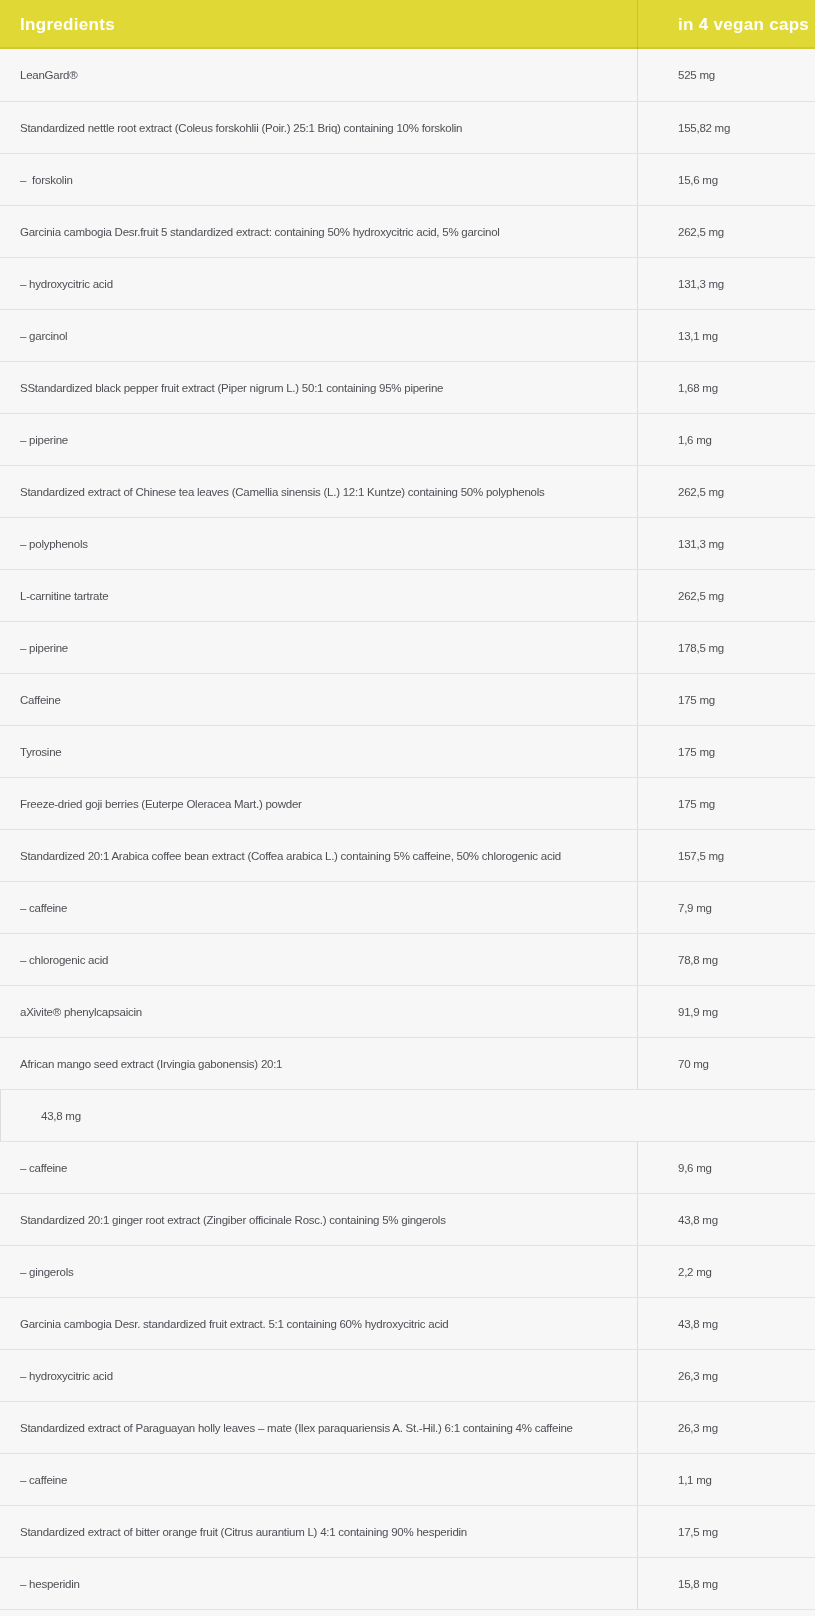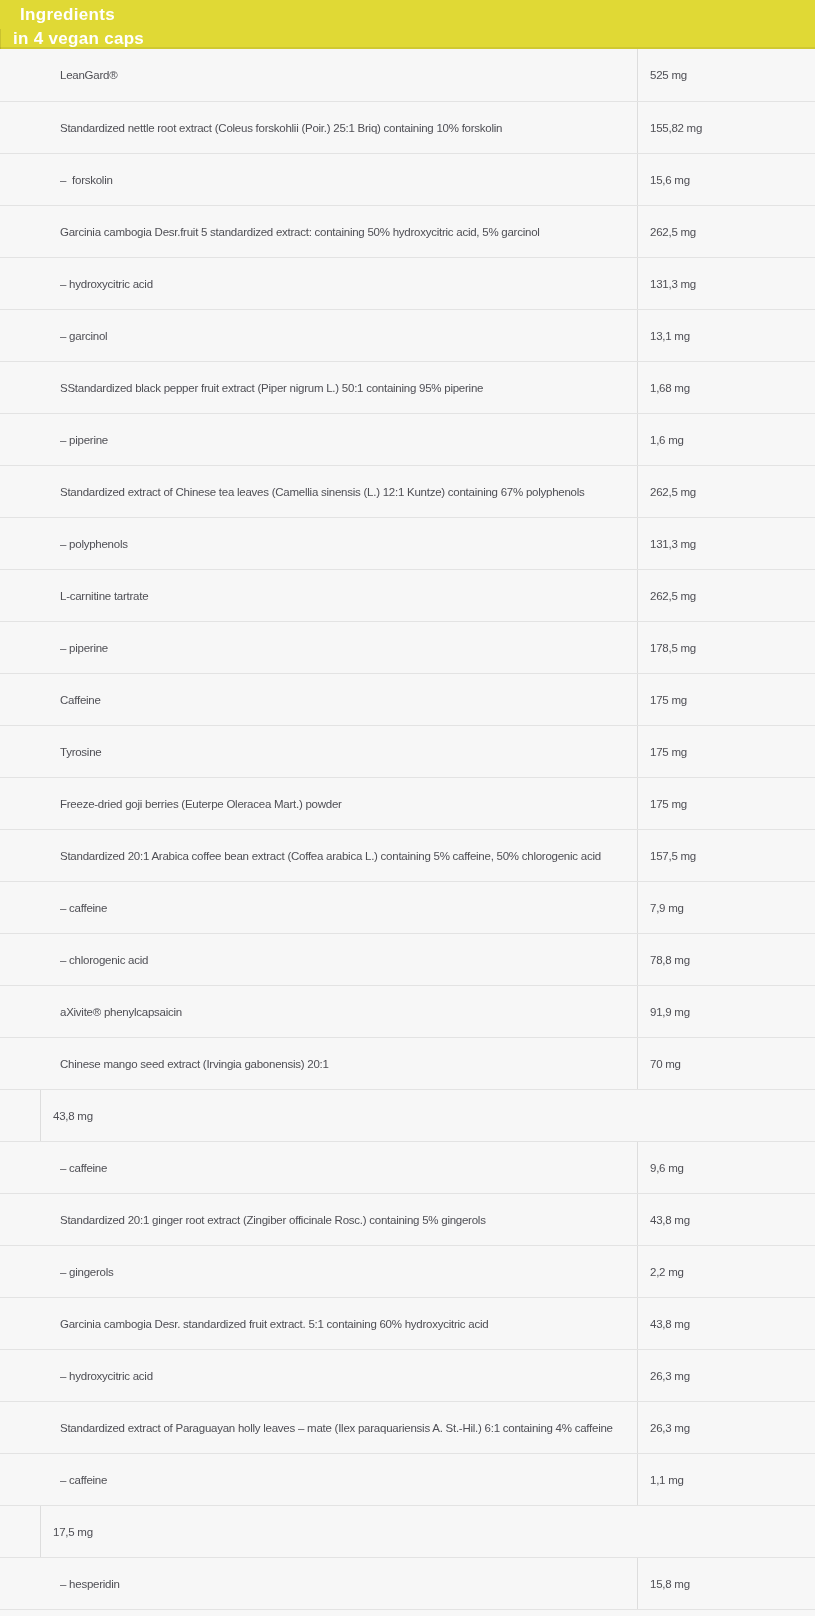--- a/index.html
+++ b/index.html
@@ -20,49 +20,48 @@
     width: 815px;
     height: 1616px;
     overflow: hidden;
   }
   .header {
     display: flex;
     height: 49px;
     background: var(--header-bg);
     color: var(--header-text);
     box-shadow: inset 0 -2px 0 rgba(0,0,0,0.07);
-    flex-direction: column;
   }
   .header-cell {
     display: flex;
     align-items: center;
     font-weight: bold;
     font-size: 17px;
     letter-spacing: 0.3px;
   }
   .cell-ing {
     flex: 1;
     padding-left: 20px;
     min-width: 0;
   }
   .cell-amt {
     flex: none;
     width: 178px;
     box-sizing: border-box;
     border-left: 1px solid var(--divider);
-    padding-left: 12px;
+    padding-left: 40px;
   }
   .row {
     display: flex;
     height: 52px;
     box-sizing: border-box;
     background: var(--row-bg);
   }
   .row + .row { border-top: 1px solid var(--border); }
-  .row > div { display: flex; align-items: center; margin-left: 40px; }
+  .row > div { display: flex; align-items: center; }
   .row-label, .row-value {
     font-size: 11.5px;
     letter-spacing: -0.25px;
     color: var(--text);
     white-space: pre;
   }
   .filler {
     height: 7px;
     box-sizing: border-box;
     border-top: 1px solid var(--border);
@@ -113,21 +112,21 @@
     <div class="cell-ing row-label">SStandardized black pepper fruit extract (Piper nigrum L.) 50:1 containing 95% piperine</div>
     <div class="cell-amt row-value">1,68 mg</div>
   </div>
 
   <div class="row">
     <div class="cell-ing row-label">– piperine</div>
     <div class="cell-amt row-value">1,6 mg</div>
   </div>
 
   <div class="row">
-    <div class="cell-ing row-label">Standardized extract of Chinese tea leaves (Camellia sinensis (L.) 12:1 Kuntze) containing 67% polyphenols</div>
+    <div class="cell-ing row-label">Standardized extract of Chinese tea leaves (Camellia sinensis (L.) 12:1 Kuntze) containing 50% polyphenols</div>
     <div class="cell-amt row-value">262,5 mg</div>
   </div>
 
   <div class="row">
     <div class="cell-ing row-label">– polyphenols</div>
     <div class="cell-amt row-value">131,3 mg</div>
   </div>
 
   <div class="row">
     <div class="cell-ing row-label">L-carnitine tartrate</div>
@@ -168,21 +167,21 @@
     <div class="cell-ing row-label">– chlorogenic acid</div>
     <div class="cell-amt row-value">78,8 mg</div>
   </div>
 
   <div class="row">
     <div class="cell-ing row-label">aXivite® phenylcapsaicin</div>
     <div class="cell-amt row-value">91,9 mg</div>
   </div>
 
   <div class="row">
-    <div class="cell-ing row-label">Chinese mango seed extract (Irvingia gabonensis) 20:1</div>
+    <div class="cell-ing row-label">African mango seed extract (Irvingia gabonensis) 20:1</div>
     <div class="cell-amt row-value">70 mg</div>
   </div>
 
   <div class="row">
     <div class="cell-amt row-value">43,8 mg</div>
   </div>
 
   <div class="row">
     <div class="cell-ing row-label">– caffeine</div>
     <div class="cell-amt row-value">9,6 mg</div>
@@ -212,20 +211,21 @@
     <div class="cell-ing row-label">Standardized extract of Paraguayan holly leaves – mate (Ilex paraquariensis A. St.-Hil.) 6:1 containing 4% caffeine</div>
     <div class="cell-amt row-value">26,3 mg</div>
   </div>
 
   <div class="row">
     <div class="cell-ing row-label">– caffeine</div>
     <div class="cell-amt row-value">1,1 mg</div>
   </div>
 
   <div class="row">
+    <div class="cell-ing row-label">Standardized extract of bitter orange fruit (Citrus aurantium L) 4:1 containing 90% hesperidin</div>
     <div class="cell-amt row-value">17,5 mg</div>
   </div>
 
   <div class="row">
     <div class="cell-ing row-label">– hesperidin</div>
     <div class="cell-amt row-value">15,8 mg</div>
   </div>
 </div>
 
   <div class="filler"></div>

